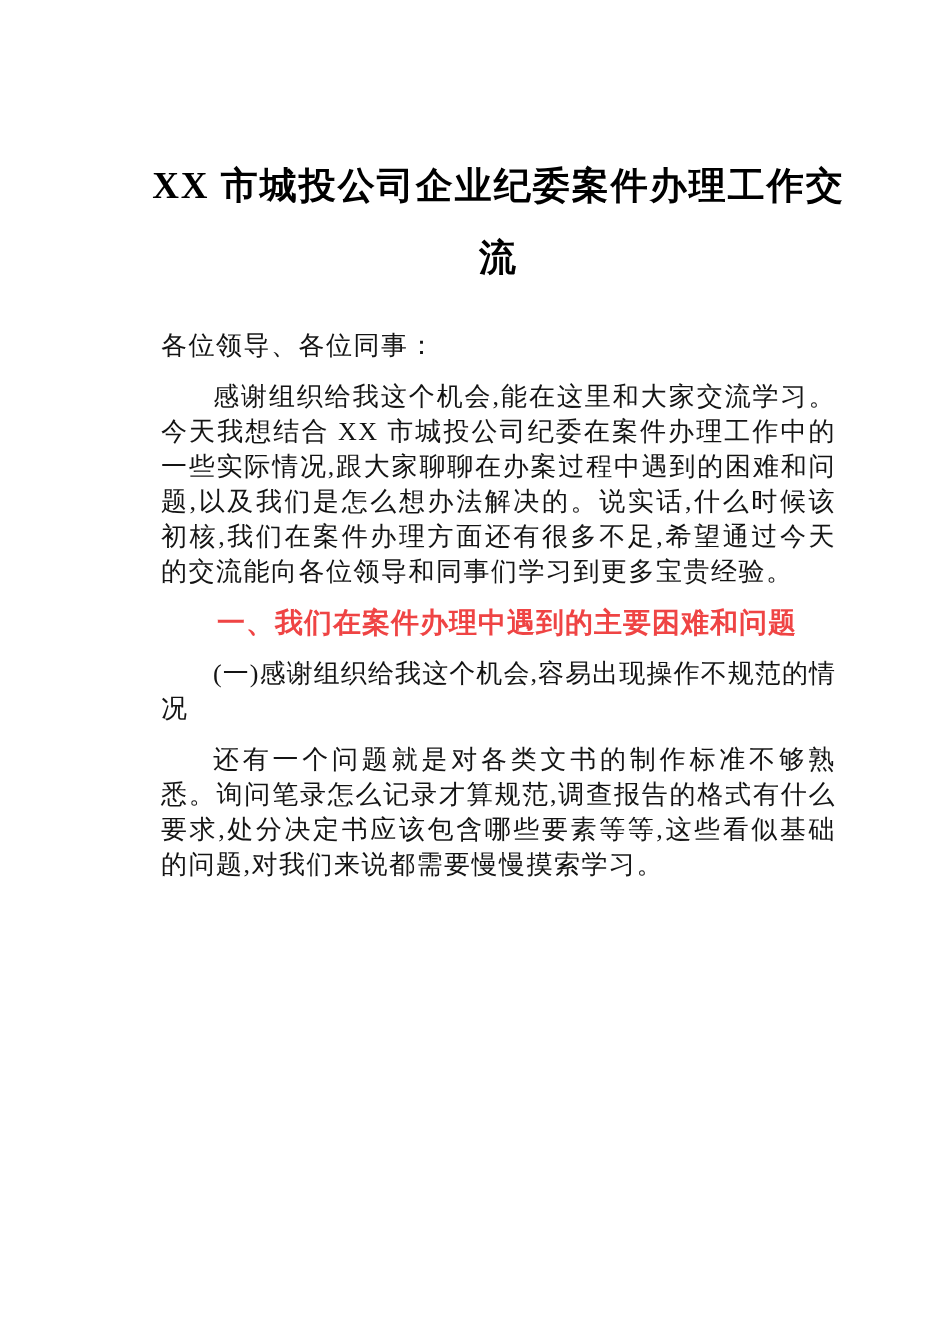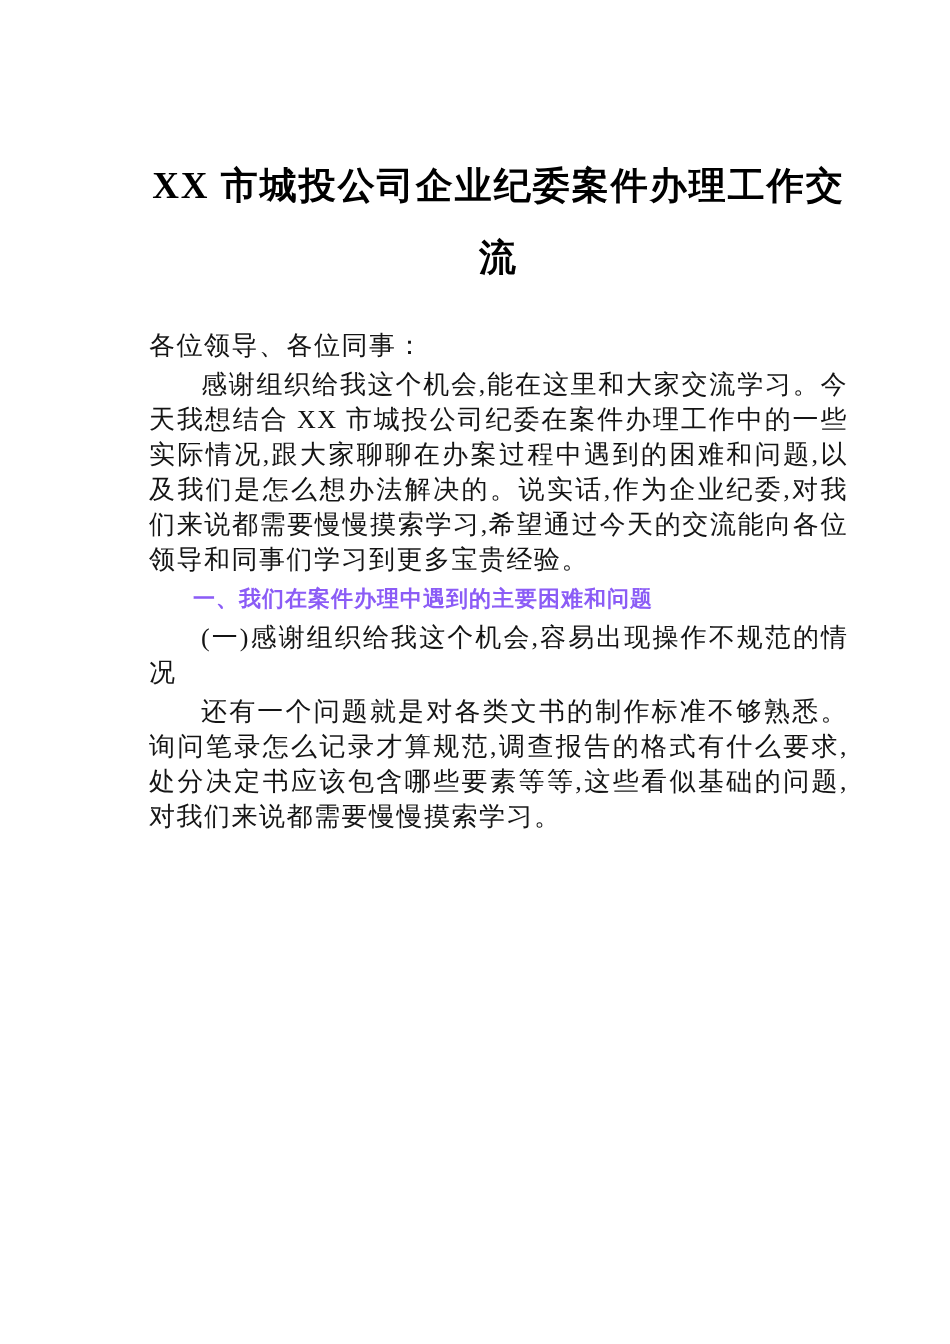--- a/index.html
+++ b/index.html
@@ -28,54 +28,54 @@
   }
   .title-line { display: block; }
   .doc-body {
     margin-top: 34px;
     font-size: 26px;
     line-height: 35px;
     text-align: justify;
     letter-spacing: 1.5px;
     color: #141414;
   }
-  .doc-body p, .doc-body h2 { margin: 4px; }
+  .doc-body p, .doc-body h2 { margin: 16px; }
   .salutation {
     text-indent: 0;
   }
   .para {
     text-indent: 2em;
   }
   .section-heading {
     font-family: "Liberation Sans", "DejaVu Sans", sans-serif;
-    font-size: 22px;
+    font-size: 28px;
     font-weight: 700;
     line-height: 35px;
     text-indent: 2em;
-    color: #8b5cf6;
+    color: #ef4444;
     letter-spacing: 1px;
   }
   .sub-heading {
     text-indent: 2em;
     font-weight: 400;
     letter-spacing: 1px;
   }
 </style>
 </head>
 <body>
 
 <div class="page">
   <h1 class="doc-title">
     <span class="title-line">XX 市城投公司企业纪委案件办理工作交流</span>
   </h1>
 
   <div class="doc-body">
     <p class="salutation">各位领导、各位同事：</p>
 
-    <p class="para">感谢组织给我这个机会,能在这里和大家交流学习。今天我想结合 XX 市城投公司纪委在案件办理工作中的一些实际情况,跟大家聊聊在办案过程中遇到的困难和问题,以及我们是怎么想办法解决的。说实话,作为企业纪委,对我们来说都需要慢慢摸索学习,希望通过今天的交流能向各位领导和同事们学习到更多宝贵经验。</p>
+    <p class="para">感谢组织给我这个机会,能在这里和大家交流学习。今天我想结合 XX 市城投公司纪委在案件办理工作中的一些实际情况,跟大家聊聊在办案过程中遇到的困难和问题,以及我们是怎么想办法解决的。说实话,什么时候该初核,我们在案件办理方面还有很多不足,希望通过今天的交流能向各位领导和同事们学习到更多宝贵经验。</p>
 
     <h2 class="section-heading">一、我们在案件办理中遇到的主要困难和问题</h2>
 
     <p class="sub-heading">(一)感谢组织给我这个机会,容易出现操作不规范的情况</p>
 
 
 
     <p class="para">还有一个问题就是对各类文书的制作标准不够熟悉。询问笔录怎么记录才算规范,调查报告的格式有什么要求,处分决定书应该包含哪些要素等等,这些看似基础的问题,对我们来说都需要慢慢摸索学习。</p>
 
   </div>

